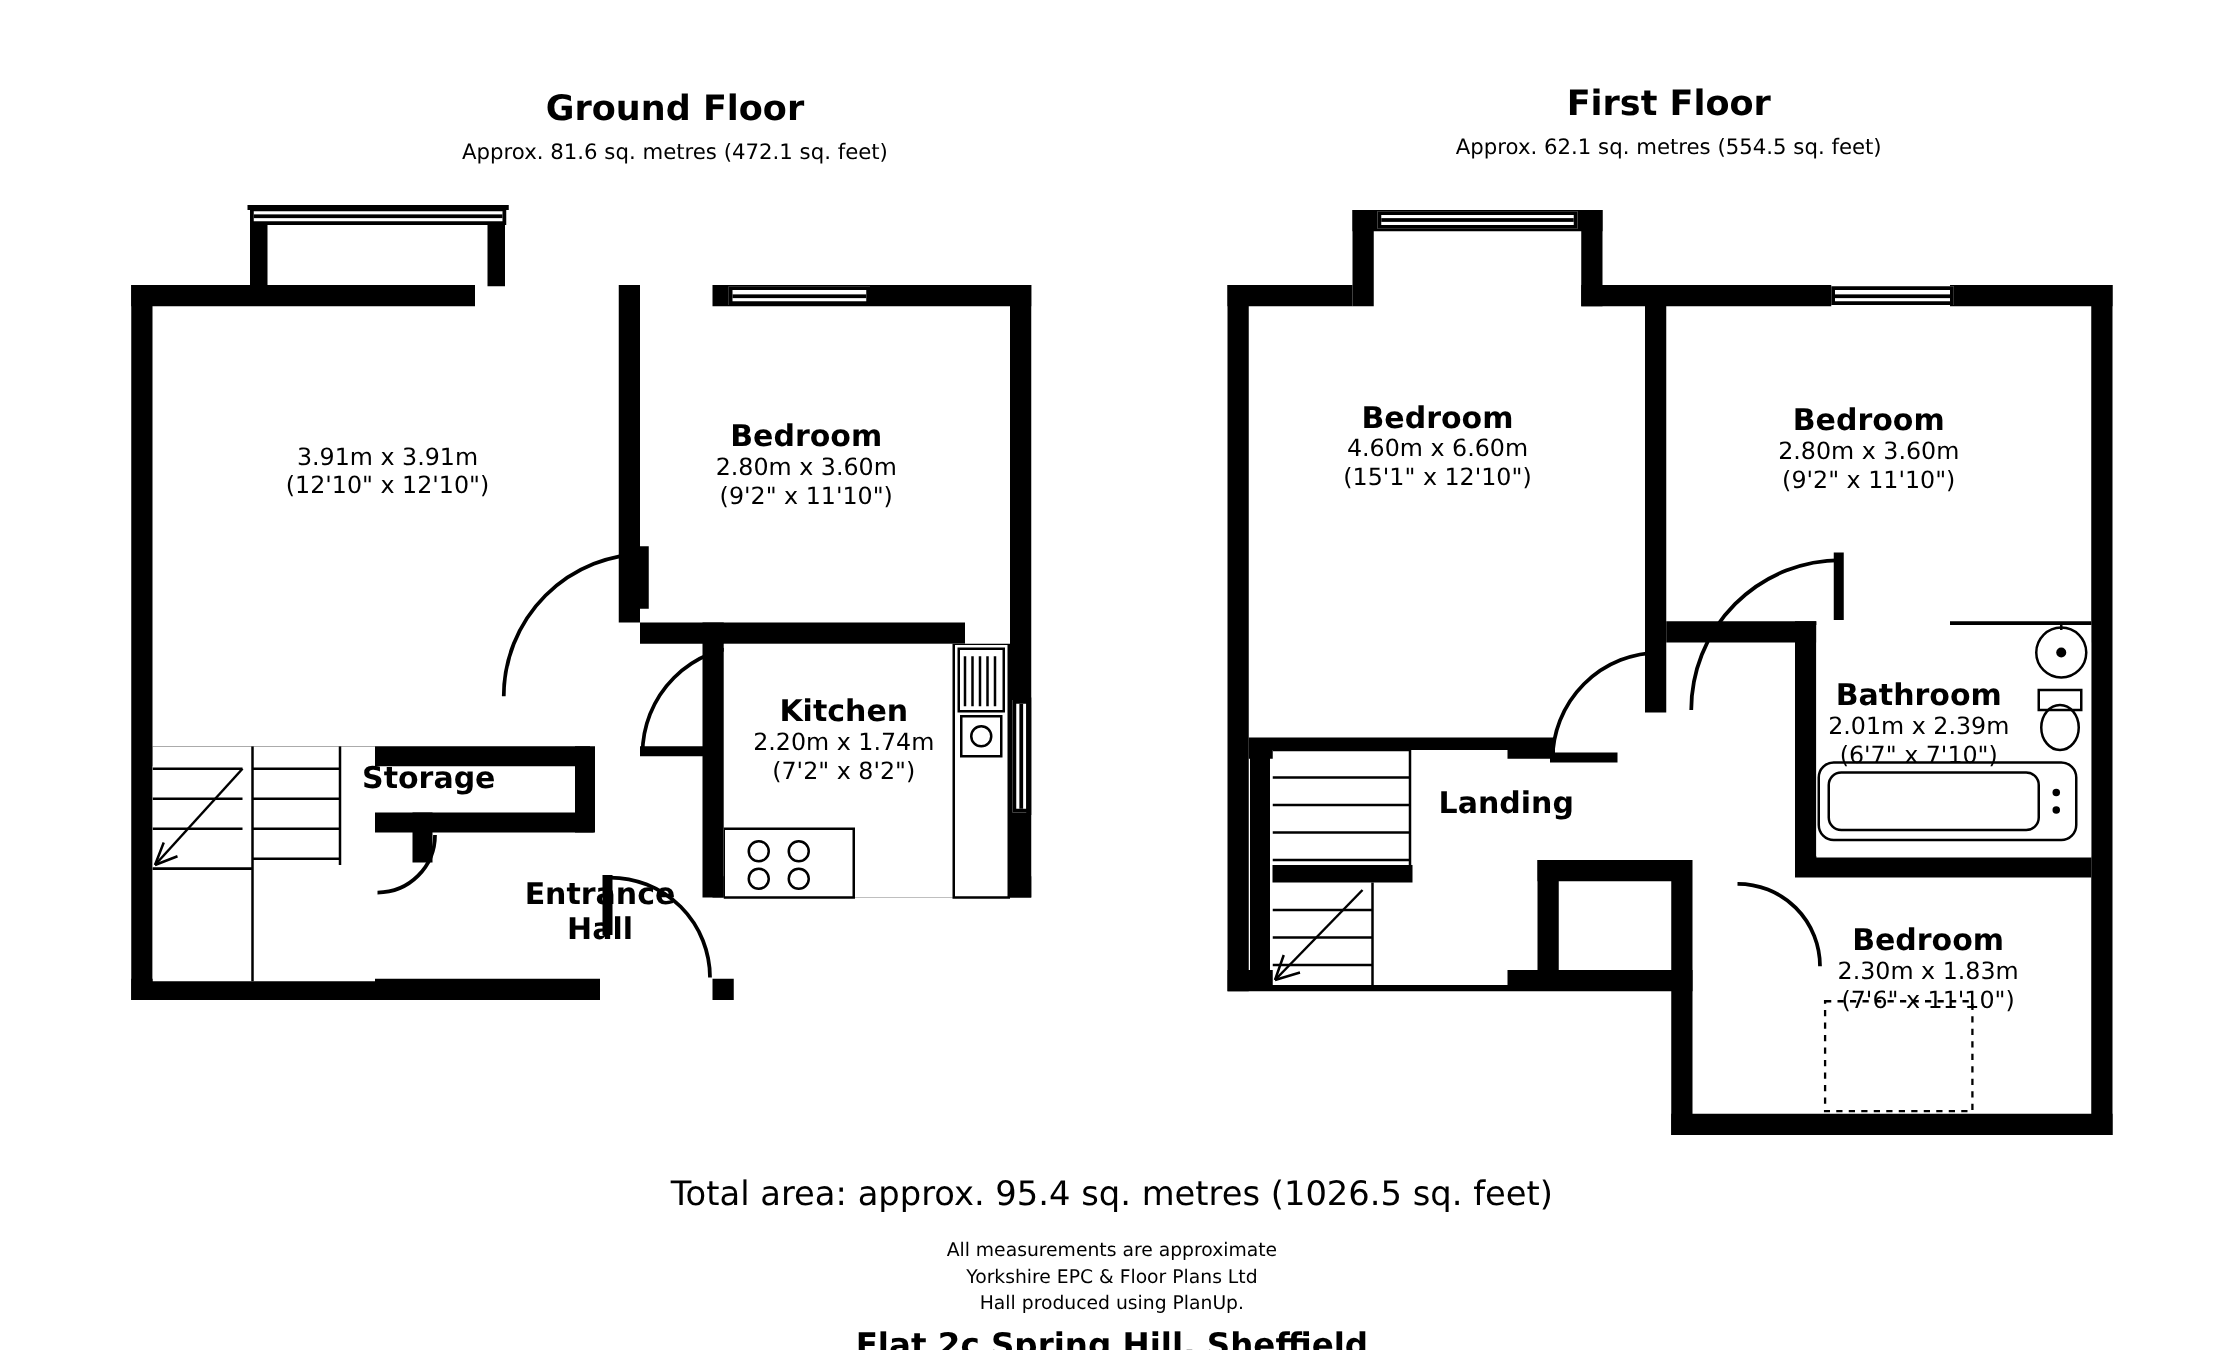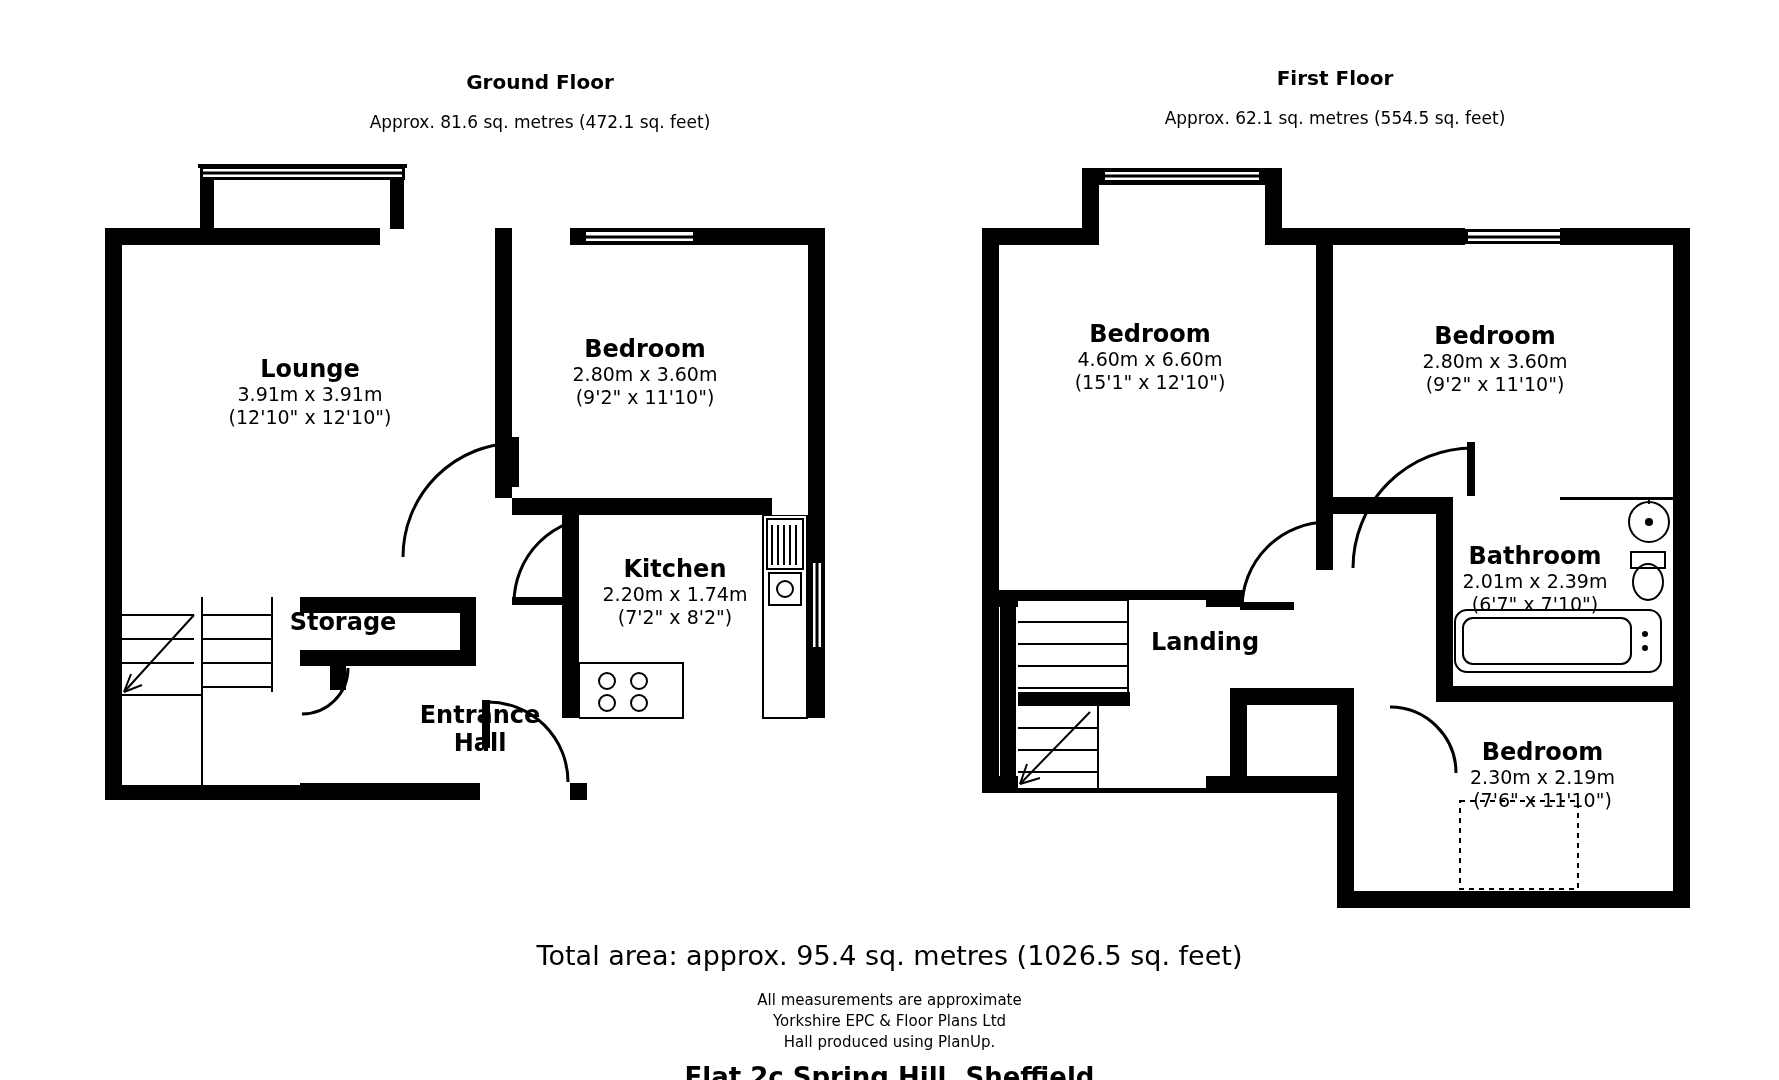--- a/index.html
+++ b/index.html
@@ -19,21 +19,21 @@
     position: absolute;
     left: 0; top: 0;
     width: 1779px;
     height: 1080px;
   }
   
   .floor-title {
     position: absolute;
     text-align: center;
     font-weight: bold;
-    font-size: 20px;
+    font-size: 28px;
     letter-spacing: 0px;
   }
   .floor-sub {
     position: absolute;
     text-align: center;
     font-size: 17px;
   }
   
   .wall {
     position: absolute;
@@ -216,21 +216,20 @@
       <circle cx="28" cy="166" r="8" fill="none" stroke="#000" stroke-width="2"></circle>
       <circle cx="60" cy="166" r="8" fill="none" stroke="#000" stroke-width="2"></circle>
       <circle cx="28" cy="188" r="8" fill="none" stroke="#000" stroke-width="2"></circle>
       <circle cx="60" cy="188" r="8" fill="none" stroke="#000" stroke-width="2"></circle>
     </svg>
   </div>
   <div class="window vert" style="left:810px; top:560px; width:14px; height:90px;"></div>
   <div class="wall" style="left:821px; top:558px; width:4px; height:94px;"></div>
 
   <div class="room-label" style="left:160px; top:355px; width:300px;">
-    <span class="rname">Lounge</span>
     <span class="rdim">3.91m x 3.91m</span>
     <span class="rdim2">(12'10" x 12'10")</span>
   </div>
   <div class="room-label" style="left:500px; top:335px; width:290px;">
     <span class="rname">Bedroom</span>
     <span class="rdim">2.80m x 3.60m</span>
     <span class="rdim2">(9'2" x 11'10")</span>
   </div>
   <div class="room-label" style="left:555px; top:555px; width:240px;">
     <span class="rname">Kitchen</span>
@@ -348,21 +347,21 @@
     <span class="rdim">2.80m x 3.60m</span>
     <span class="rdim2">(9'2" x 11'10")</span>
   </div>
   <div class="room-label" style="left:1400px; top:542px; width:270px;">
     <span class="rname">Bathroom</span>
     <span class="rdim">2.01m x 2.39m</span>
     <span class="rdim2">(6'7" x 7'10")</span>
   </div>
   <div class="room-label" style="left:1400px; top:738px; width:285px;">
     <span class="rname">Bedroom</span>
-    <span class="rdim">2.30m x 2.19m</span>
+    <span class="rdim">2.30m x 1.83m</span>
     <span class="rdim2">(7'6" x 11'10")</span>
   </div>
   <div class="room-label" style="left:1085px; top:628px; width:240px;">
     <span class="rname">Landing</span>
   </div>
 
   <div class="total-area" style="left:0; top:940px;">Total area: approx. 95.4 sq. metres (1026.5 sq. feet)</div>
   <div class="note" style="left:0; top:1011px;">Yorkshire EPC &amp; Floor Plans  Ltd</div>
   <div class="note" style="left:0; top:990px;">All measurements are approximate</div>
   <div class="note" style="left:0; top:1032px;">Hall produced using PlanUp.</div>

